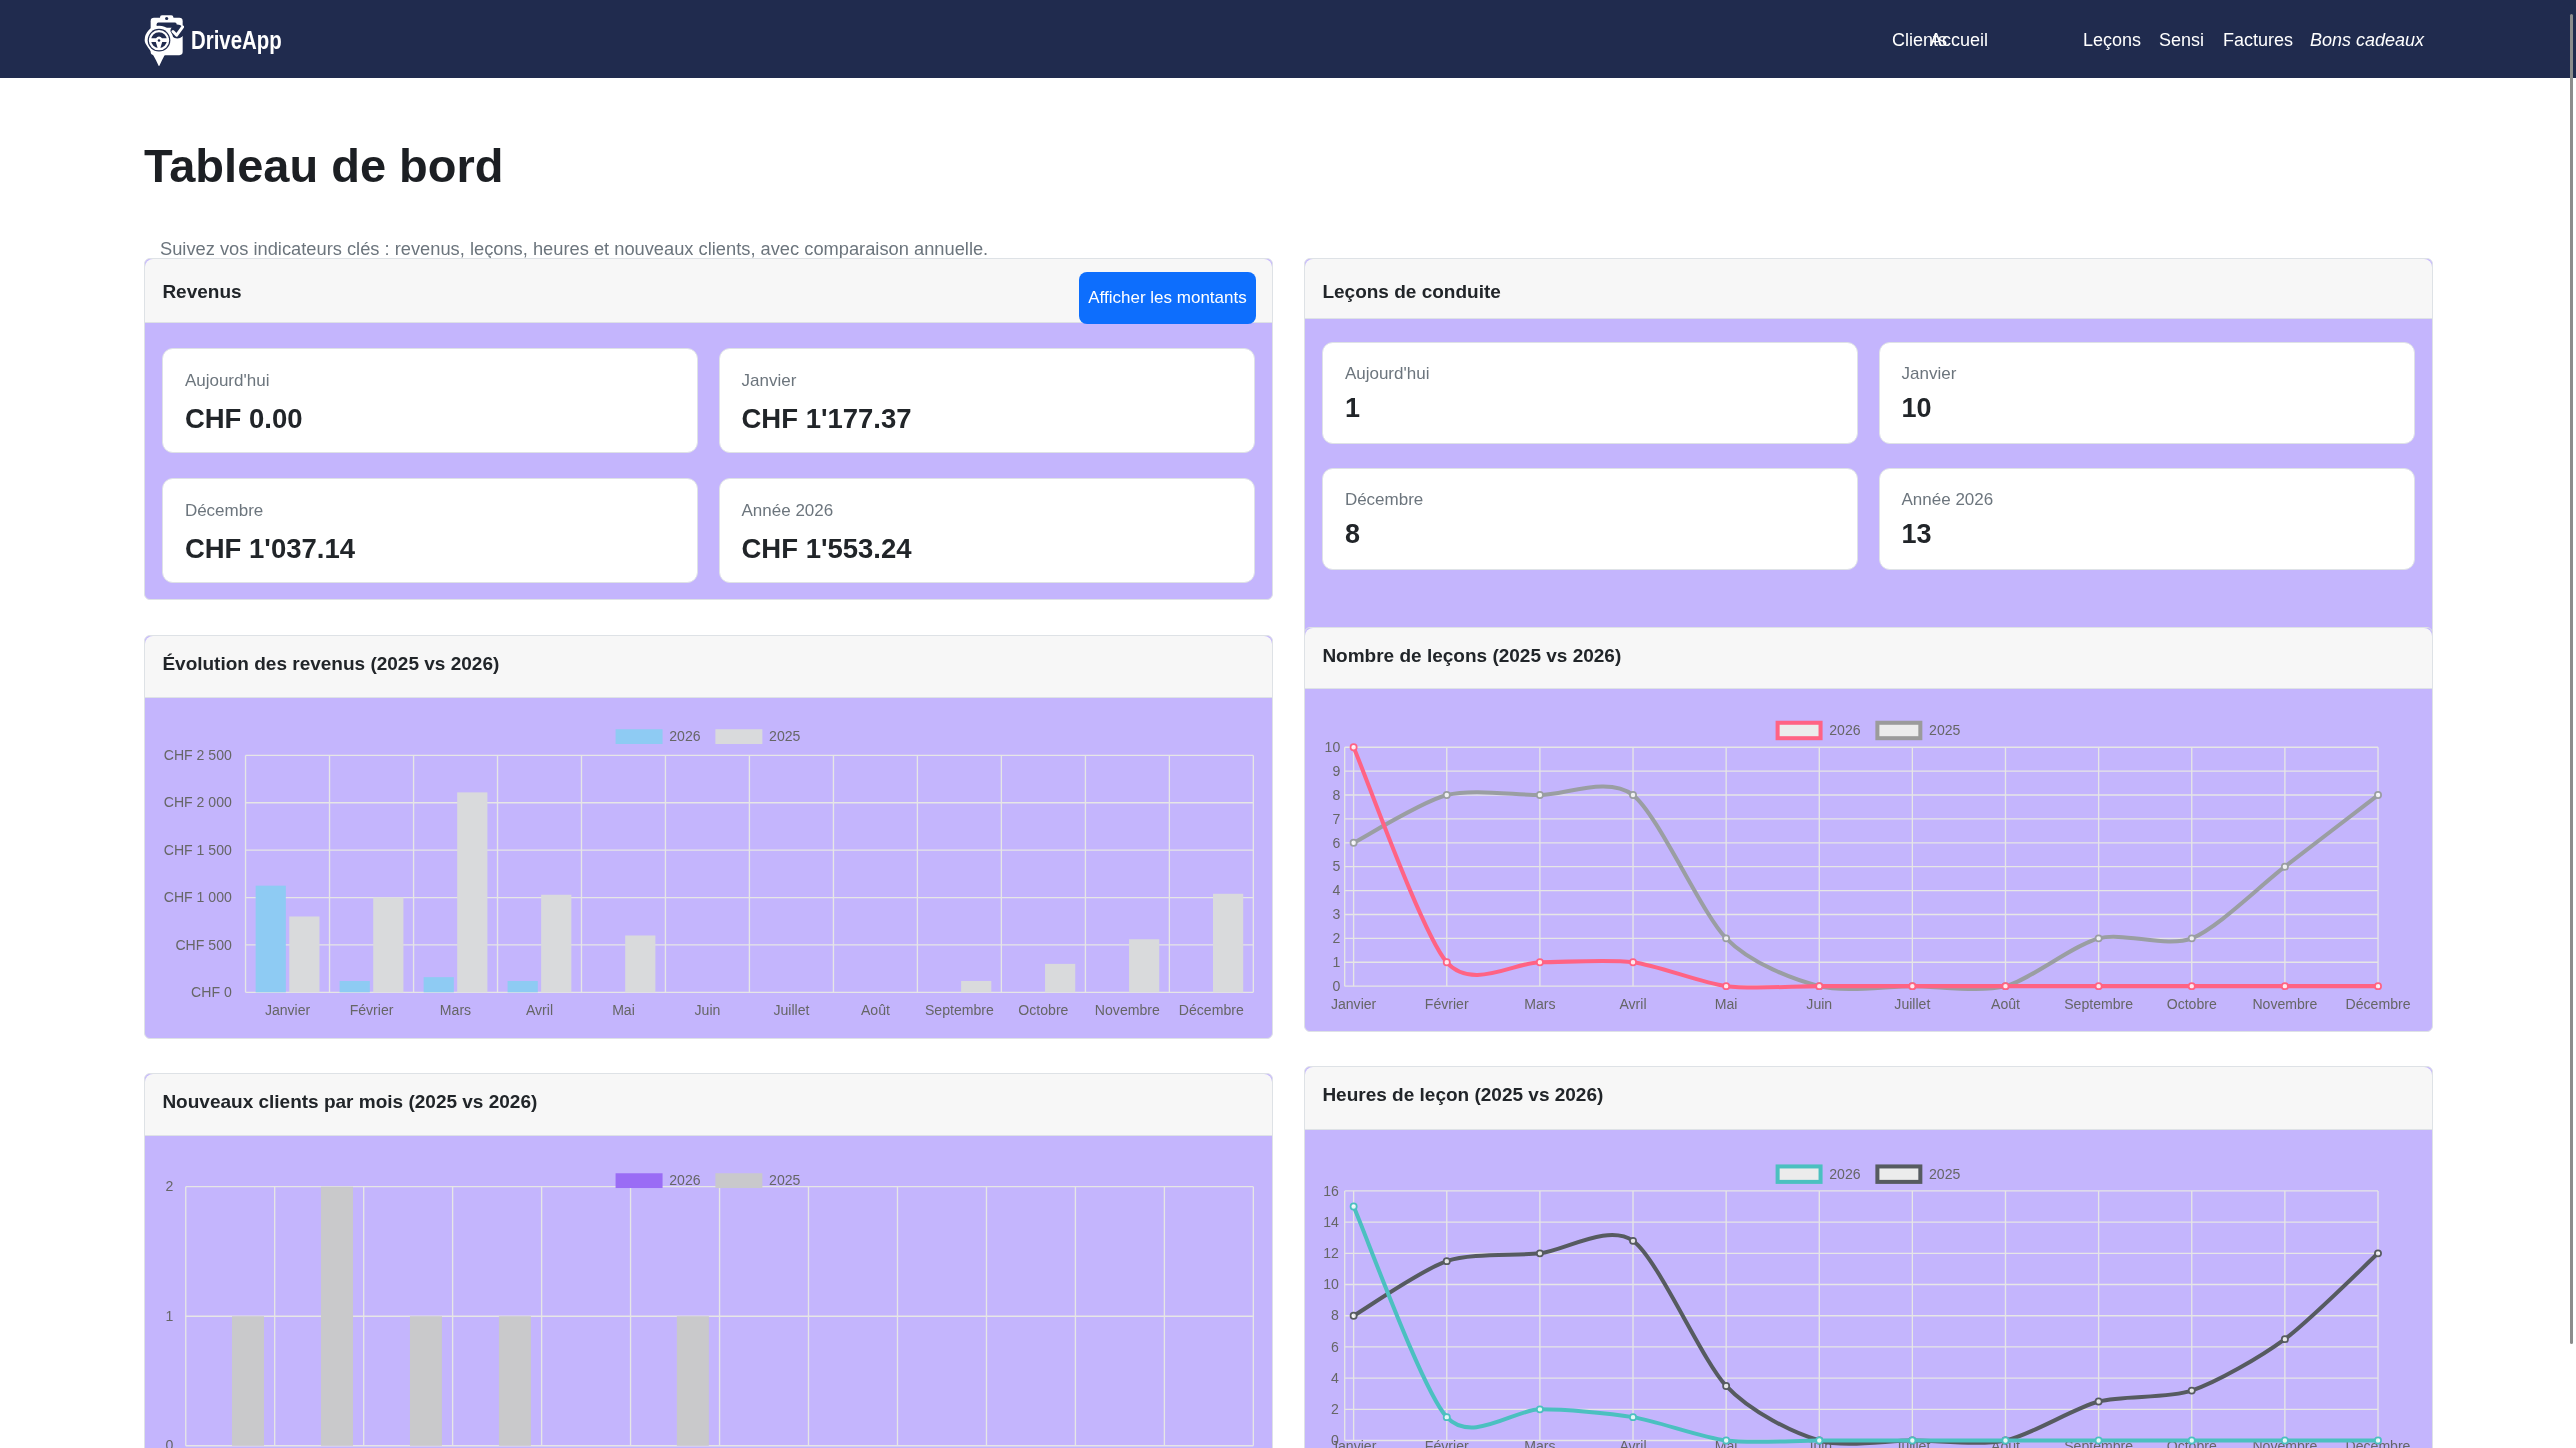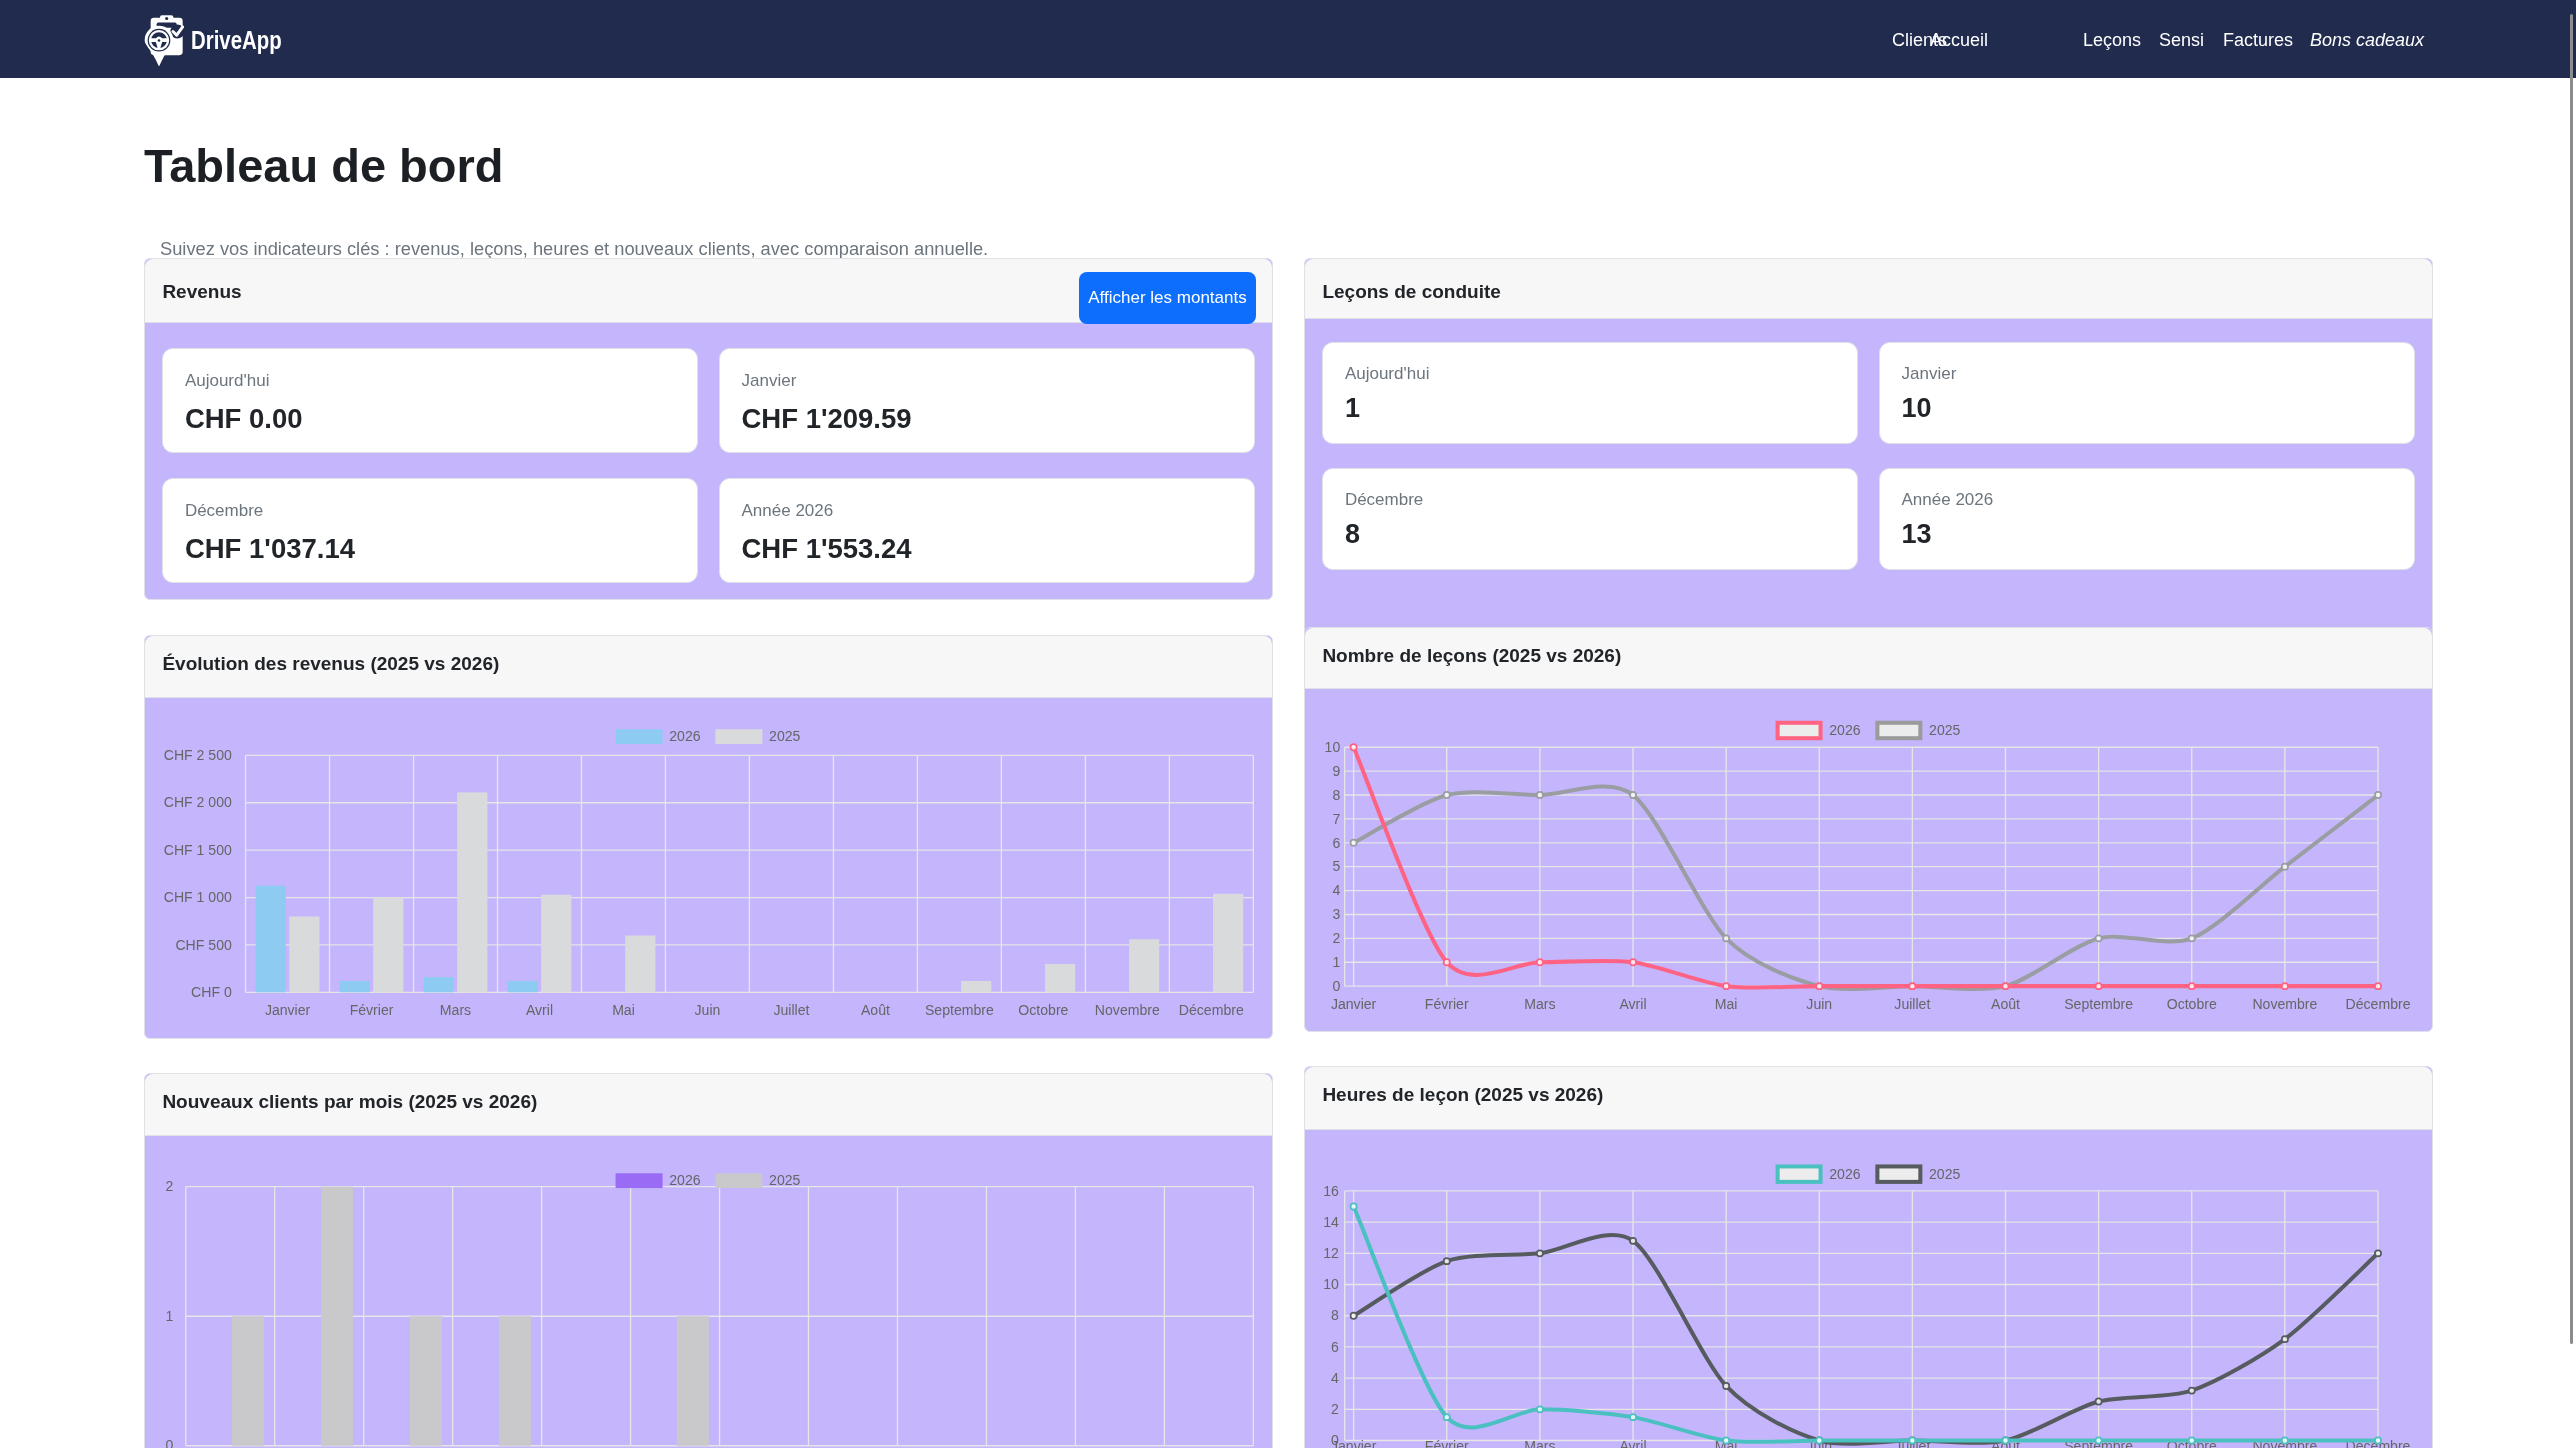--- a/index.html
+++ b/index.html
@@ -44,21 +44,21 @@
 <div class="card" style="left:144px;top:258px;width:1129px;height:342px;">
     <div class="chdr" style="height:64px;"></div>
     <div class="ctitle" style="top:22px;">Revenus</div>
     <div class="abs" style="right:16px;top:13.4px;width:177px;height:52px;background:#0d6efd;border-radius:8px;color:#fff;font-size:17px;display:flex;align-items:center;justify-content:center;">Afficher les montants</div>
     <div class="sbox" style="left:17.4px;top:89px;width:536px;height:105px;">
       <div class="slabel" style="top:21.5px;">Aujourd'hui</div>
       <div class="samt" style="top:54px;font-size:27.5px;">CHF 0.00</div>
     </div>
     <div class="sbox" style="left:574px;top:89px;width:536px;height:105px;">
       <div class="slabel" style="top:21.5px;">Janvier</div>
-      <div class="samt" style="top:54px;font-size:27.5px;">CHF 1'209.59</div>
+      <div class="samt" style="top:54px;font-size:27.5px;">CHF 1'177.37</div>
     </div>
     <div class="sbox" style="left:17.4px;top:219px;width:536px;height:105px;">
       <div class="slabel" style="top:21.5px;">Décembre</div>
       <div class="samt" style="top:54px;font-size:27.5px;">CHF 1'037.14</div>
     </div>
     <div class="sbox" style="left:574px;top:219px;width:536px;height:105px;">
       <div class="slabel" style="top:21.5px;">Année 2026</div>
       <div class="samt" style="top:54px;font-size:27.5px;">CHF 1'553.24</div>
     </div>
   </div>

